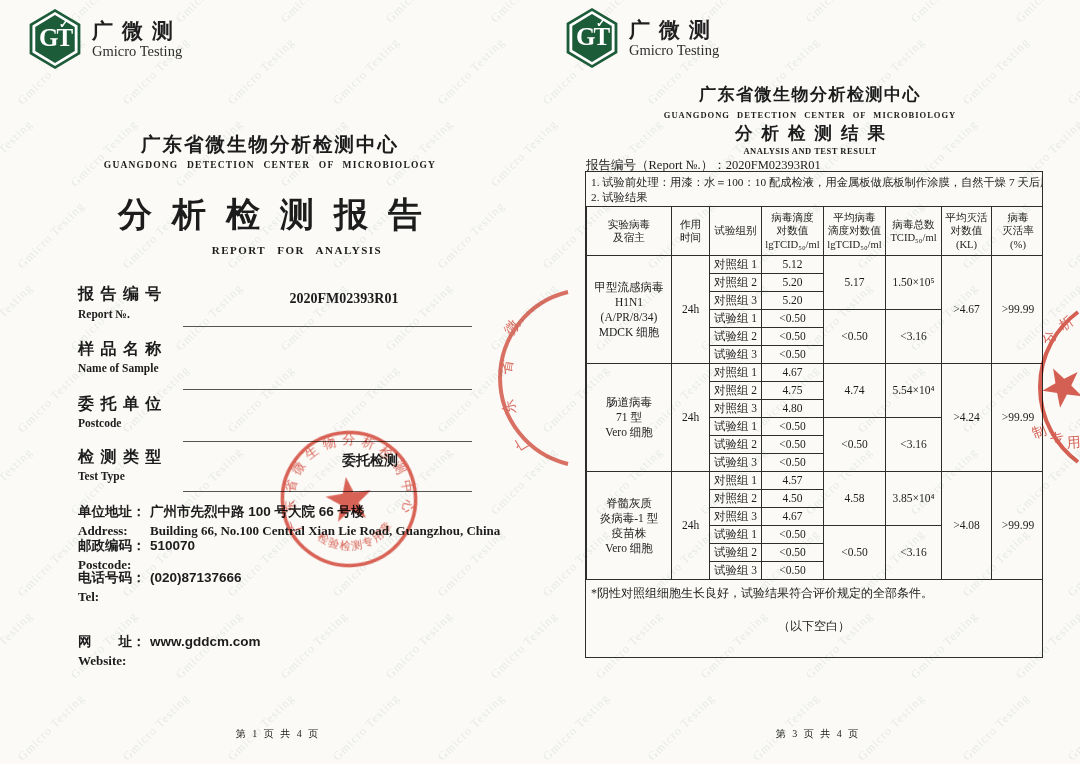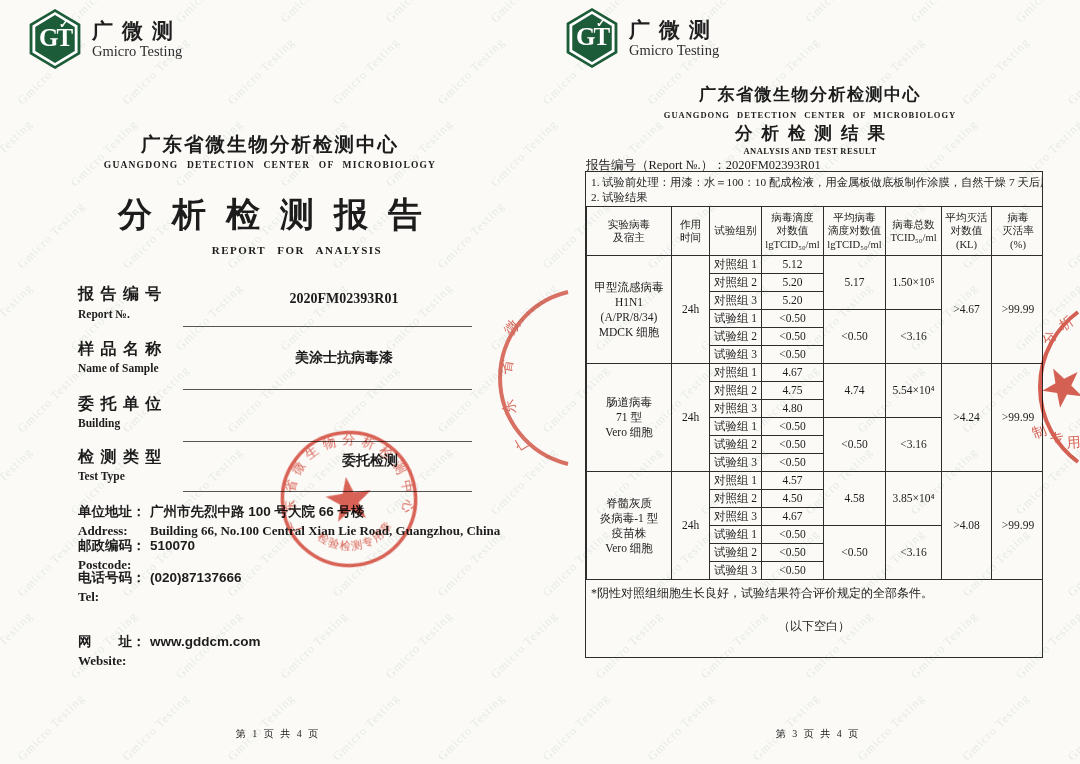--- a/index.html
+++ b/index.html
@@ -205,25 +205,24 @@
     <div class="ctr title-cn1">分析检测报告</div>
     <div class="ctr title-en1">REPORT FOR ANALYSIS</div>
 
     <div class="f-label" style="top:284px;">报 告 编 号</div>
     <div class="f-elabel" style="top:308px;">Report №.</div>
     <div class="f-value" style="top:291px;">2020FM02393R01</div>
     <div class="f-line" style="top:326px;"></div>
 
     <div class="f-label" style="top:339px;">样 品 名 称</div>
     <div class="f-elabel" style="top:362px;">Name of Sample</div>
-    <div class="f-value" style="top:349px;">美涂士抗病毒漆</div>
     <div class="f-line" style="top:389px;"></div>
 
     <div class="f-label" style="top:394px;">委 托 单 位</div>
-    <div class="f-elabel" style="top:417px;">Building</div>
+    <div class="f-elabel" style="top:417px;">Postcode</div>
     <div class="f-line" style="top:441px;"></div>
 
     <div class="f-label" style="top:447px;">检 测 类 型</div>
     <div class="f-elabel" style="top:470px;">Test Type</div>
     <div class="f-value" style="top:452px;left:240px;">委托检测</div>
     <div class="f-line" style="top:491px;"></div>
 
     <div class="c-item" style="top:504px;">
       <div class="c-cn">
           <span class="c-l">单位地址：</span>

